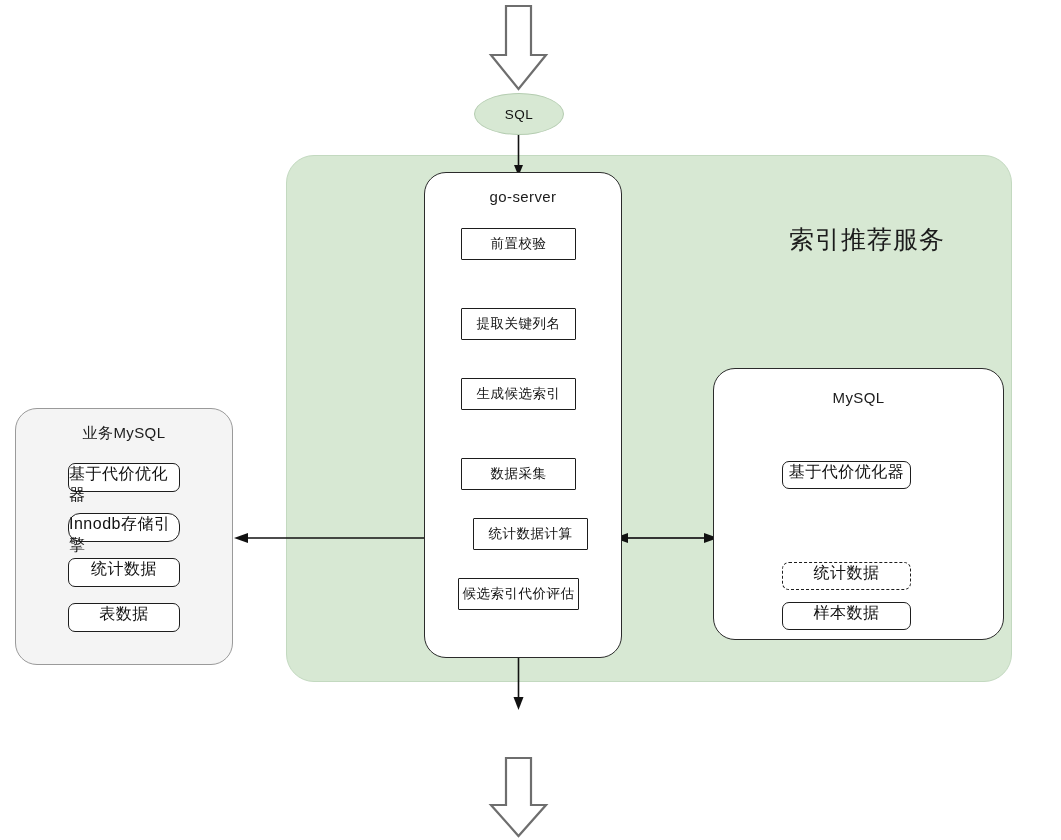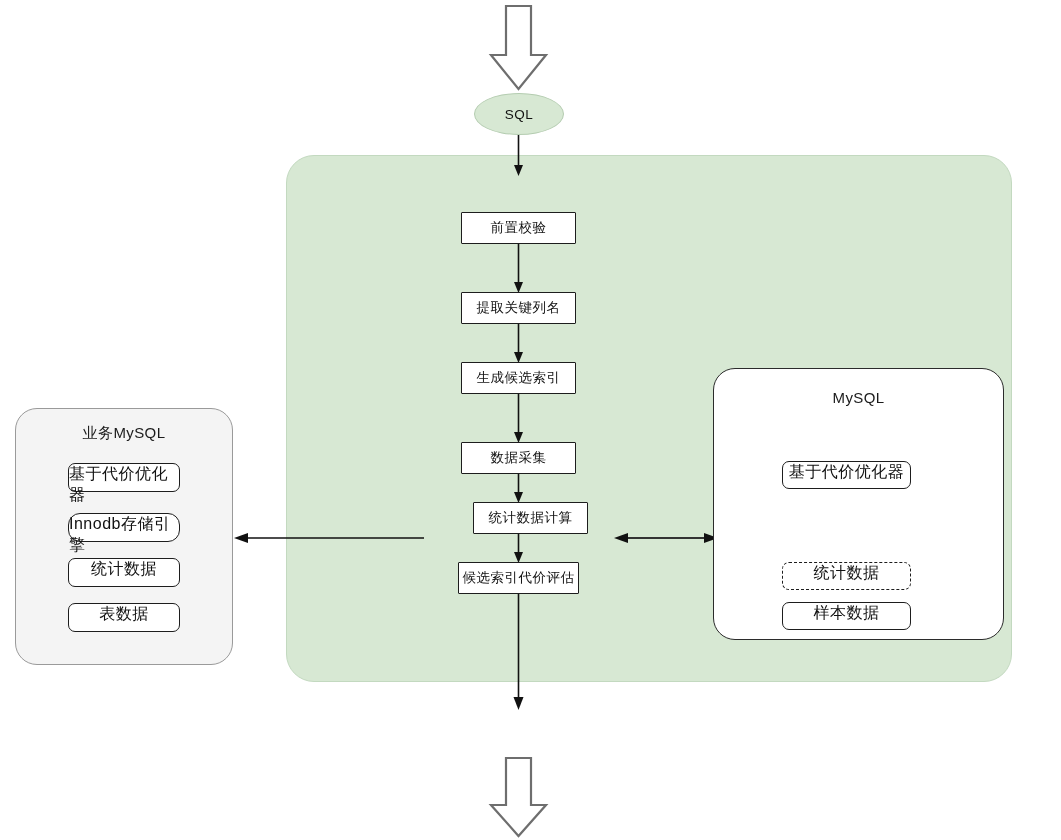--- a/index.html
+++ b/index.html
@@ -56,20 +56,21 @@
   .step{
     background:#ffffff;
     border:1.4px solid #1d1d1d;
     border-radius:1px;
     font-size:13.5px;
     color:#111111;
     display:flex;
     align-items:center;
     justify-content:center;
     letter-spacing:.5px;
+    margin-top:16px;
   }
 
   
   .item{
     background:#ffffff;
     border:1.4px solid #1d1d1d;
     border-radius:7px;
     font-size:16px;
     color:#111111;
     display:flex;
@@ -105,20 +106,21 @@
     height:840px;
     pointer-events:none;
   }
 </style>
 </head>
 <body>
 
 <div id="canvas">
 
   <div class="abs service-region"></div>
+  <div class="abs service-title">索引推荐服务</div>
 
   <svg class="overlay" viewBox="0 0 1061 840">
 
     <g>
       <path d="M 506 6 L 531 6 L 531 55 L 546 55 L 518.5 89 L 491 55 L 506 55 Z" fill="#ffffff" stroke="#6e6e6e" stroke-width="2.2" stroke-linejoin="miter"></path>
     </g>
 
     <line x1="518.5" y1="133" x2="518.5" y2="170" stroke="#111111" stroke-width="1.6"></line>
     <polygon points="518.5,176 514,165 523,165" fill="#111111"></polygon>
 
@@ -151,20 +153,23 @@
       <line x1="622" y1="538" x2="710" y2="538" stroke="#333333" stroke-width="1.8"></line>
       <polygon points="614,538 628,533 628,543" fill="#111111"></polygon>
       <polygon points="718,538 704,533 704,543" fill="#111111"></polygon>
     </g>
   </svg>
 
   <div class="abs ellipse" style="left:474px; top:93px; width:90px; height:42px;">
     <span>SQL</span>
   </div>
 
+  <div class="abs panel" style="left:424px; top:172px; width:198px; height:486px;">
+    <div class="panel-title" style="top:15px;">go-server</div>
+  </div>
 
   <div class="abs step" style="left:461px; top:212px; width:115px; height:32px;">
     <span>前置校验</span>
   </div>
   <div class="abs step" style="left:461px; top:292px; width:115px; height:32px;">
     <span>提取关键列名</span>
   </div>
   <div class="abs step" style="left:461px; top:362px; width:115px; height:32px;">
     <span>生成候选索引</span>
   </div>

